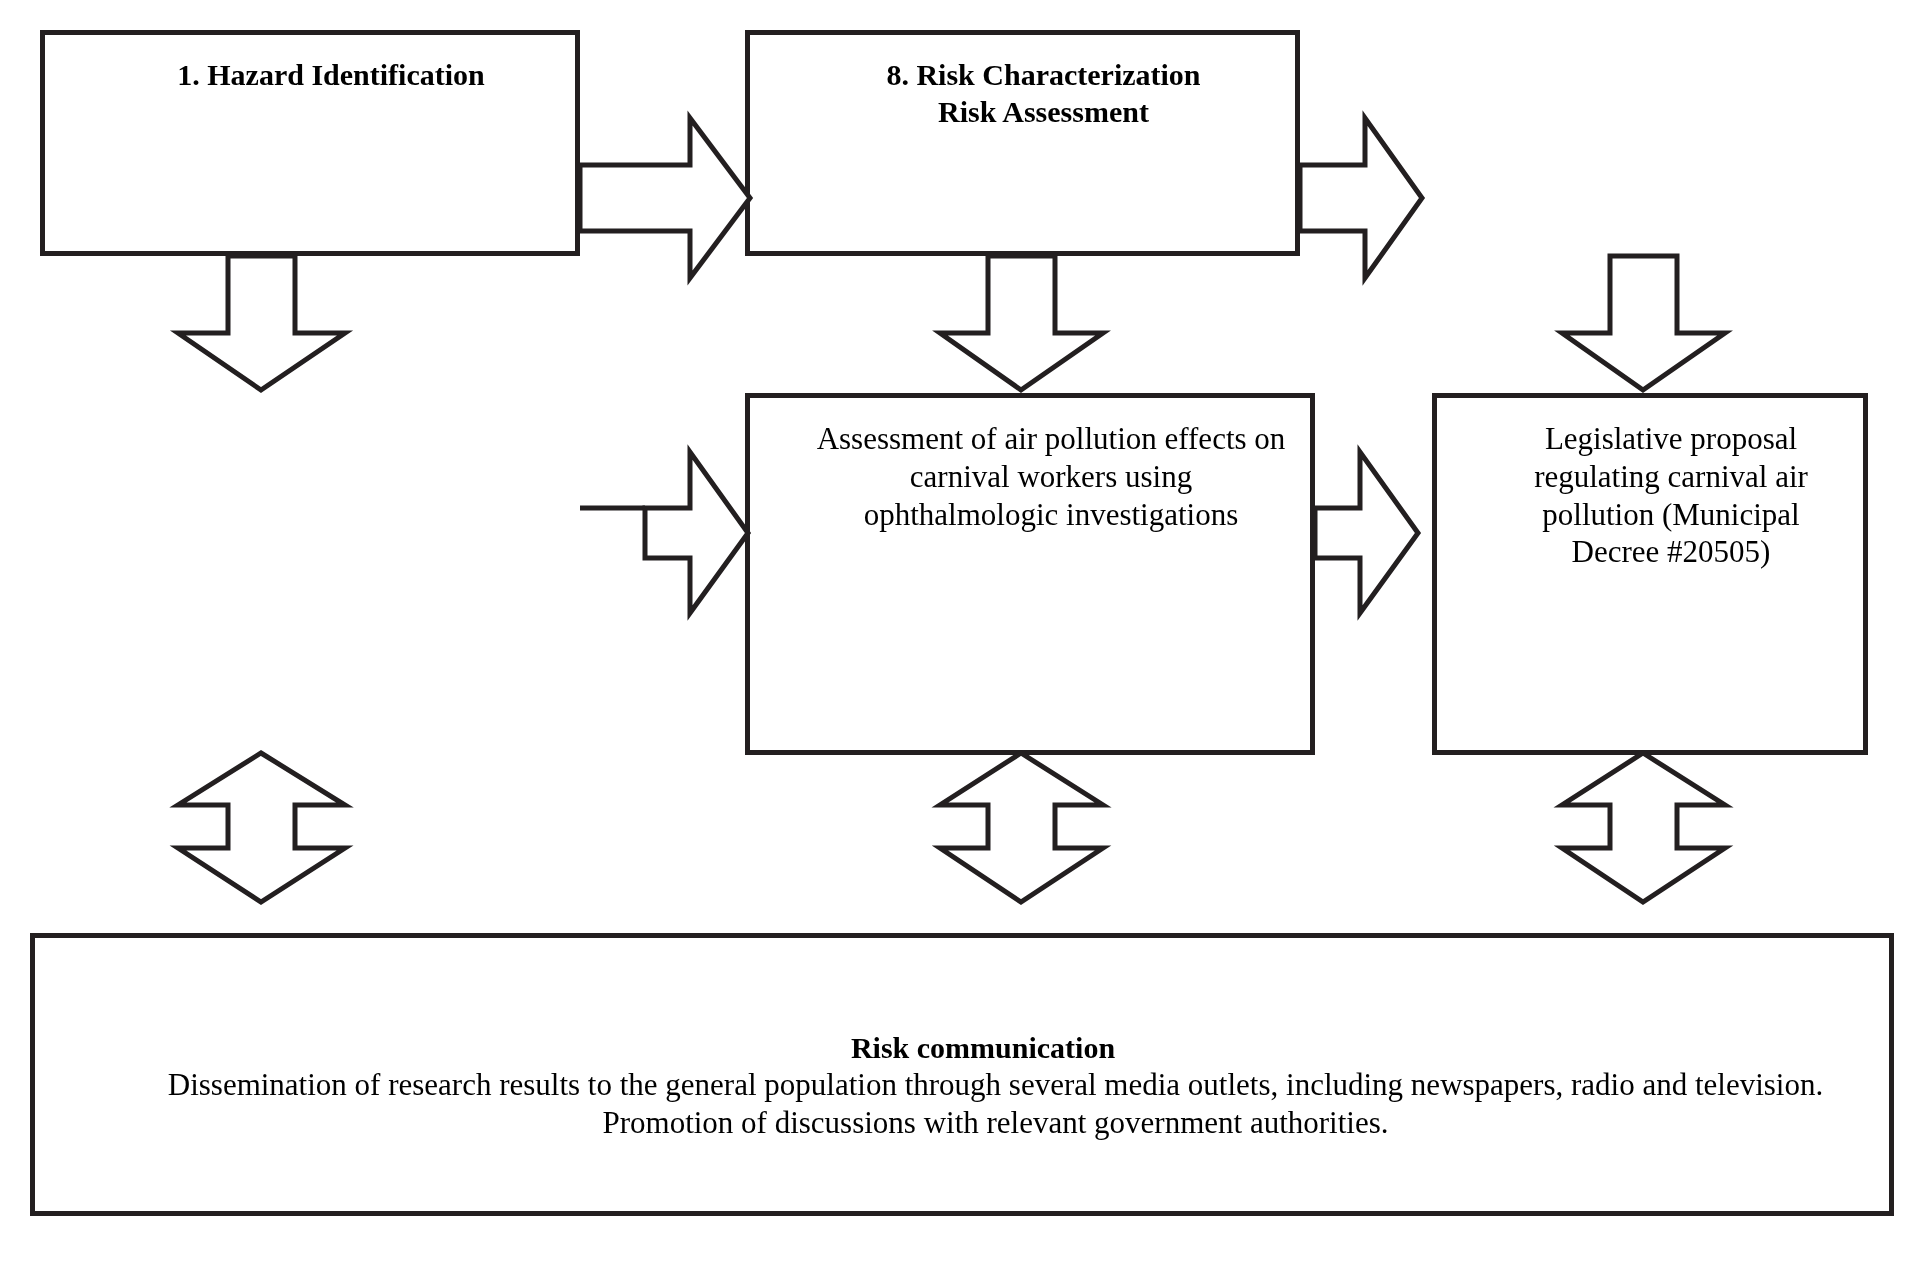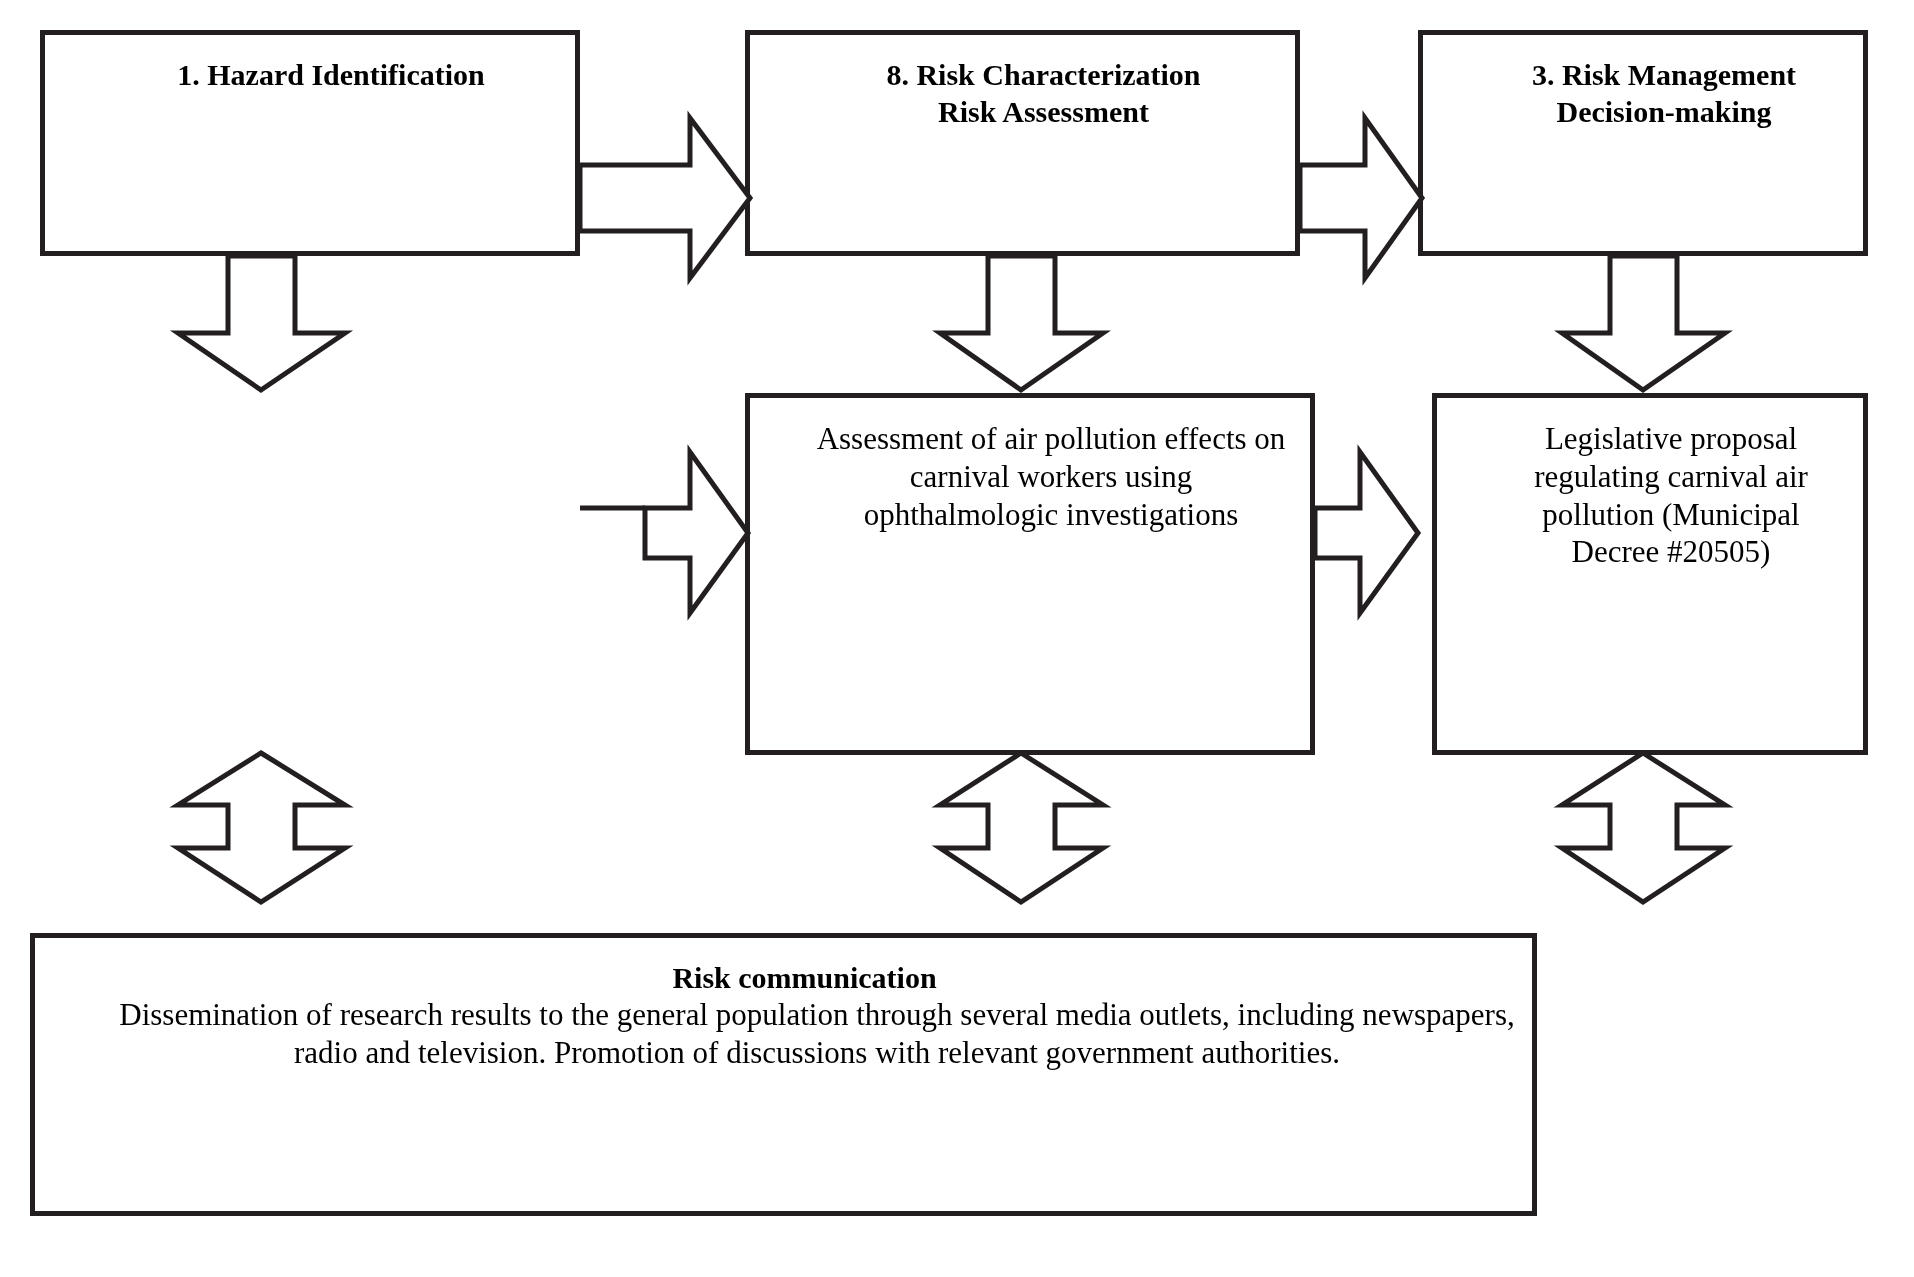--- a/index.html
+++ b/index.html
@@ -14,20 +14,21 @@
     background: #ffffff;
     overflow: hidden;
     font-family: "Liberation Serif", "DejaVu Serif", serif;
   }
   .flow-box {
     position: absolute;
     box-sizing: border-box;
     border: 5px solid #231f20;
     background: #ffffff;
     display: flex;
+    justify-content: center;
     align-items: flex-start;
     text-align: center;
     color: #000000;
     padding-left: 42px;
   }
   .box-text {
     display: block;
     width: 100%;
     line-height: 1.22;
     white-space: pre-line;
@@ -82,35 +83,31 @@
 
   <div class="flow-box top-box" style="left:40px; top:30px; width:540px; height:226px;">
     <span class="box-text">1. Hazard Identification</span>
   </div>
 
   <div class="flow-box top-box" style="left:745px; top:30px; width:555px; height:226px;">
     <span class="box-text">8. Risk Characterization
 Risk Assessment</span>
   </div>
 
-  <div class="flow-box top-box" style="left:1418px; top:30px; width:450px; height:226px;">
-    <span class="box-text">3. Risk Management
-Decision-making</span>
-  </div>
 
 
   <div class="flow-box mid-box" style="left:745px; top:393px; width:570px; height:362px;">
     <span class="box-text" style="padding-left:22px; padding-right:22px;">Assessment of air pollution effects on carnival workers using ophthalmologic investigations</span>
   </div>
 
   <div class="flow-box mid-box" style="left:1432px; top:393px; width:436px; height:362px;">
     <span class="box-text" style="padding-left:18px; padding-right:18px;">Legislative proposal regulating carnival air pollution (Municipal Decree #20505)</span>
   </div>
 
-  <div class="flow-box bottom-box" style="left:30px; top:933px; width:1507px; height:283px; flex-direction:column; align-items:stretch;">
+  <div class="flow-box bottom-box" style="left:30px; top:933px; width:1864px; height:283px; flex-direction:column; align-items:stretch;">
     <span class="title">Risk communication</span>
     <span class="body">Dissemination of research results to the general population through several media outlets, including newspapers, radio and television. Promotion of discussions with relevant government authorities.</span>
   </div>
 
   <svg class="arrow-layer" viewBox="0 0 1914 1277" width="1914" height="1277">
 
     <polygon points="580,165 690,165 690,118 750,198 690,278 690,231 580,231"></polygon>
 
     <polygon points="1300,165 1365,165 1365,118 1422,198 1365,278 1365,231 1300,231"></polygon>
 

